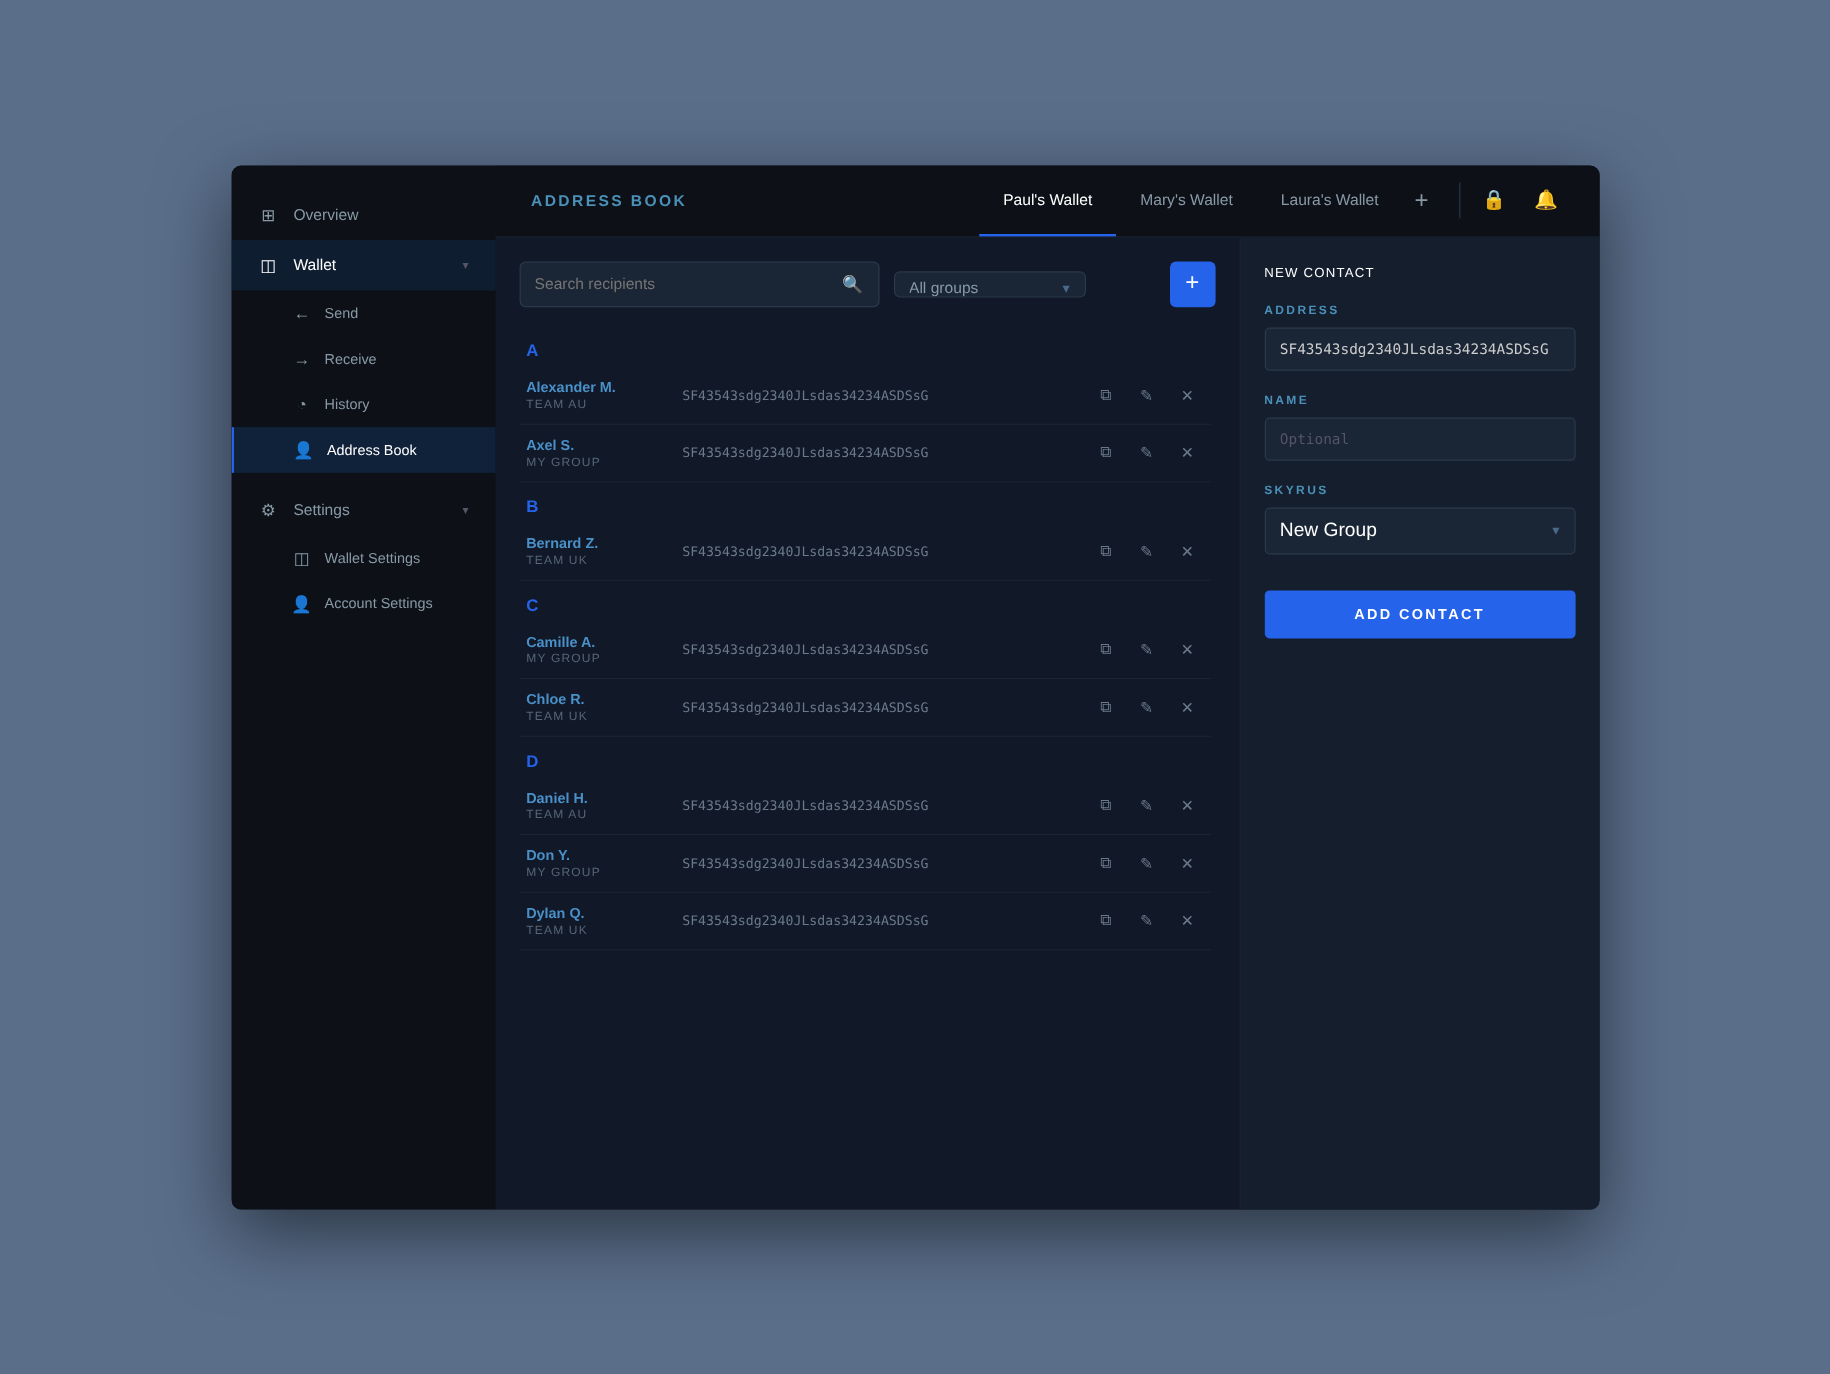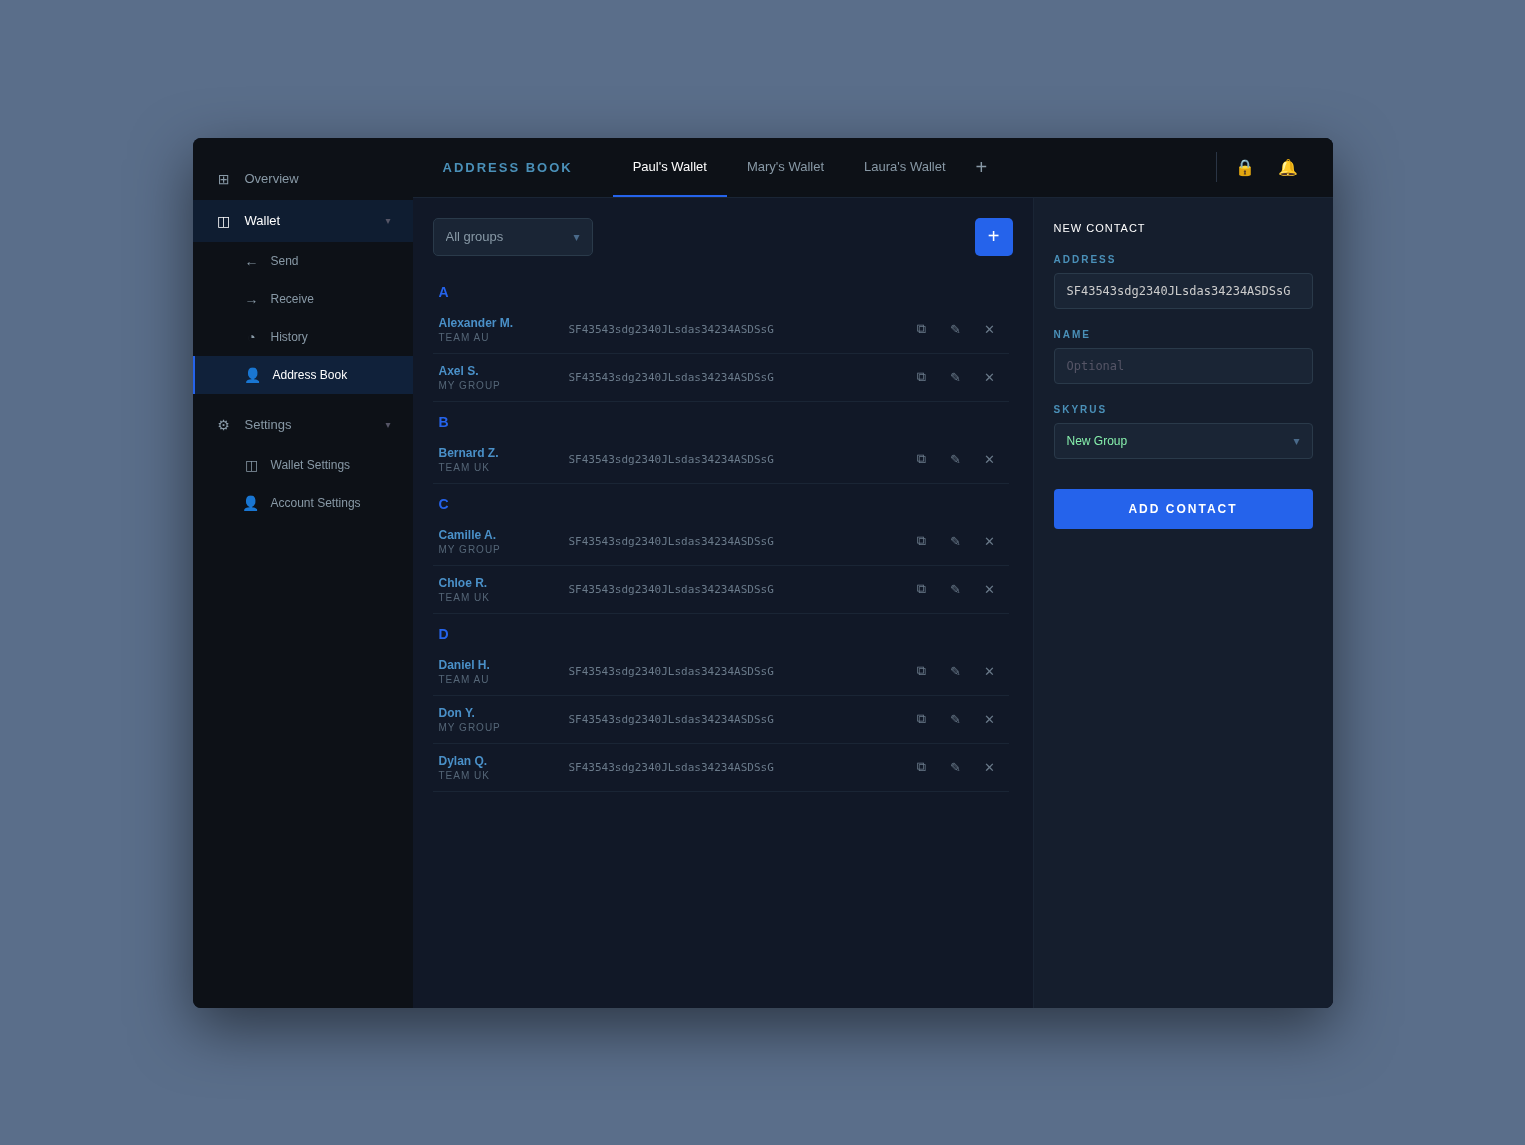--- a/index.html
+++ b/index.html
@@ -103,20 +103,21 @@
       font-size: 13px;
       letter-spacing: 2px;
       font-weight: 600;
       margin-right: 40px;
     }
     .header-tabs {
       display: flex;
       align-items: center;
       gap: 0;
       flex: 1;
+      justify-content: flex-end;
     }
     .header-tab {
       color: #8899a6;
       font-size: 13px;
       padding: 0 20px;
       height: 60px;
       display: flex;
       align-items: center;
       cursor: pointer;
       border-bottom: 2px solid transparent;
@@ -178,25 +179,25 @@
       background: transparent;
       border: none;
       outline: none;
       color: #8899a6;
       font-size: 13px;
       flex: 1;
     }
     .search-input-wrap .search-icon { color: #4a6a8a; font-size: 14px; margin-left: 6px; }
     .filter-select-wrap {
       display: flex;
-      align-items: center;
+      align-items: flex-end;
       background: #1a2535;
       border-radius: 5px;
       padding: 0 12px;
-      height: 38px;
+      height: 22px;
       border: 1px solid #2a3a4a;
       min-width: 160px;
       gap: 8px;
     }
     .filter-select-wrap select {
       background: transparent;
       border: none;
       outline: none;
       color: #8899a6;
       font-size: 13px;
@@ -300,22 +301,22 @@
       border-radius: 4px;
       padding: 10px 12px;
       display: flex;
       align-items: center;
       gap: 8px;
     }
     .form-select-wrap select {
       background: transparent;
       border: none;
       outline: none;
-      color: #86efac;
-      font-size: 12px;
+      color: #ffffff;
+      font-size: 16px;
       flex: 1;
       cursor: pointer;
       -webkit-appearance: none;
     }
     .form-select-wrap .chevron { color: #4a6a8a; font-size: 12px; }
     .add-contact-btn {
       background: #2563eb;
       color: #fff;
       border: none;
       border-radius: 4px;
@@ -396,20 +397,24 @@
       <div class="header-icons">
         <div class="header-icon-btn">🔒</div>
         <div class="header-icon-btn">🔔</div>
       </div>
     </div>
 
     <div class="body-area">
 
       <div class="address-book">
         <div class="search-bar">
+          <div class="search-input-wrap">
+            <input type="text" placeholder="Search recipients" style="">
+            <span class="search-icon">🔍</span>
+          </div>
           <div class="filter-select-wrap">
             <select>
               <option>All groups</option>
               <option>MY GROUP</option>
               <option>TEAM AU</option>
               <option>TEAM UK</option>
             </select>
             <span class="chevron-icon">▾</span>
           </div>
           <div class="add-btn">+</div>

